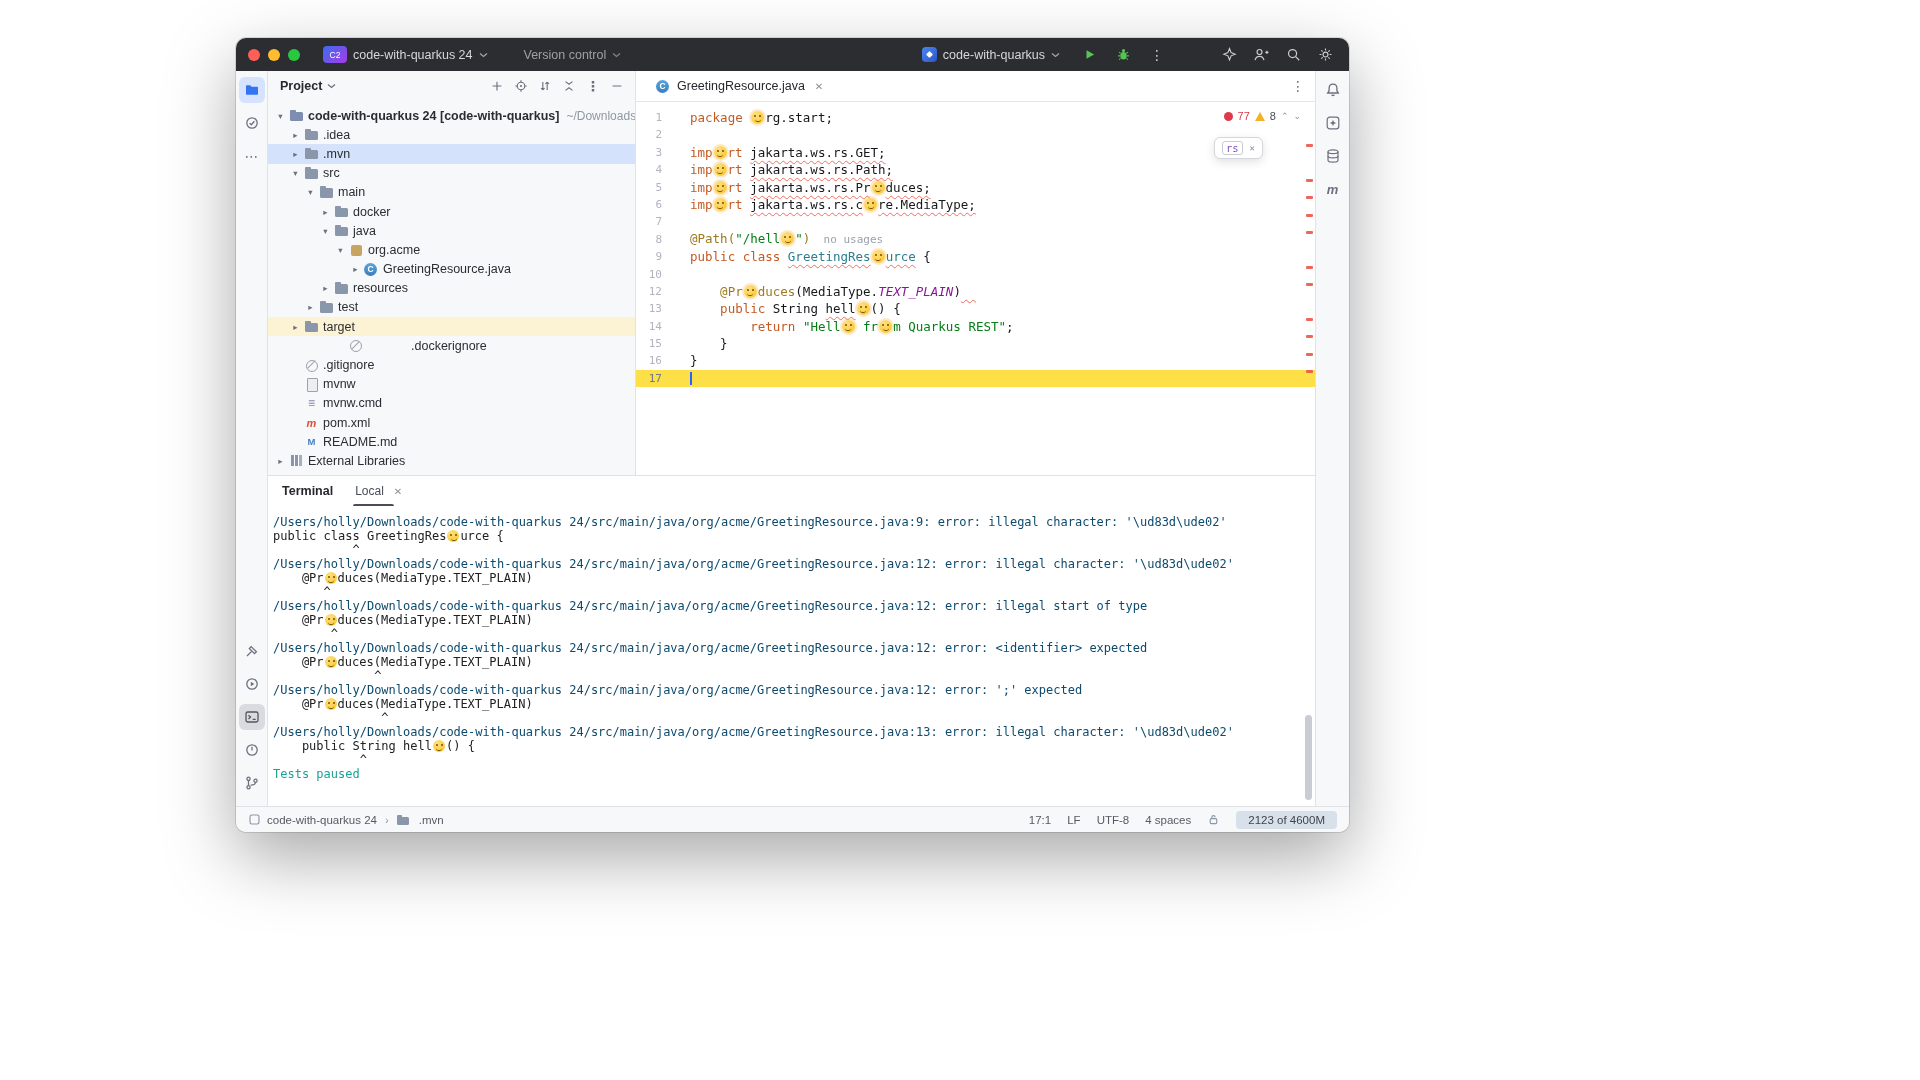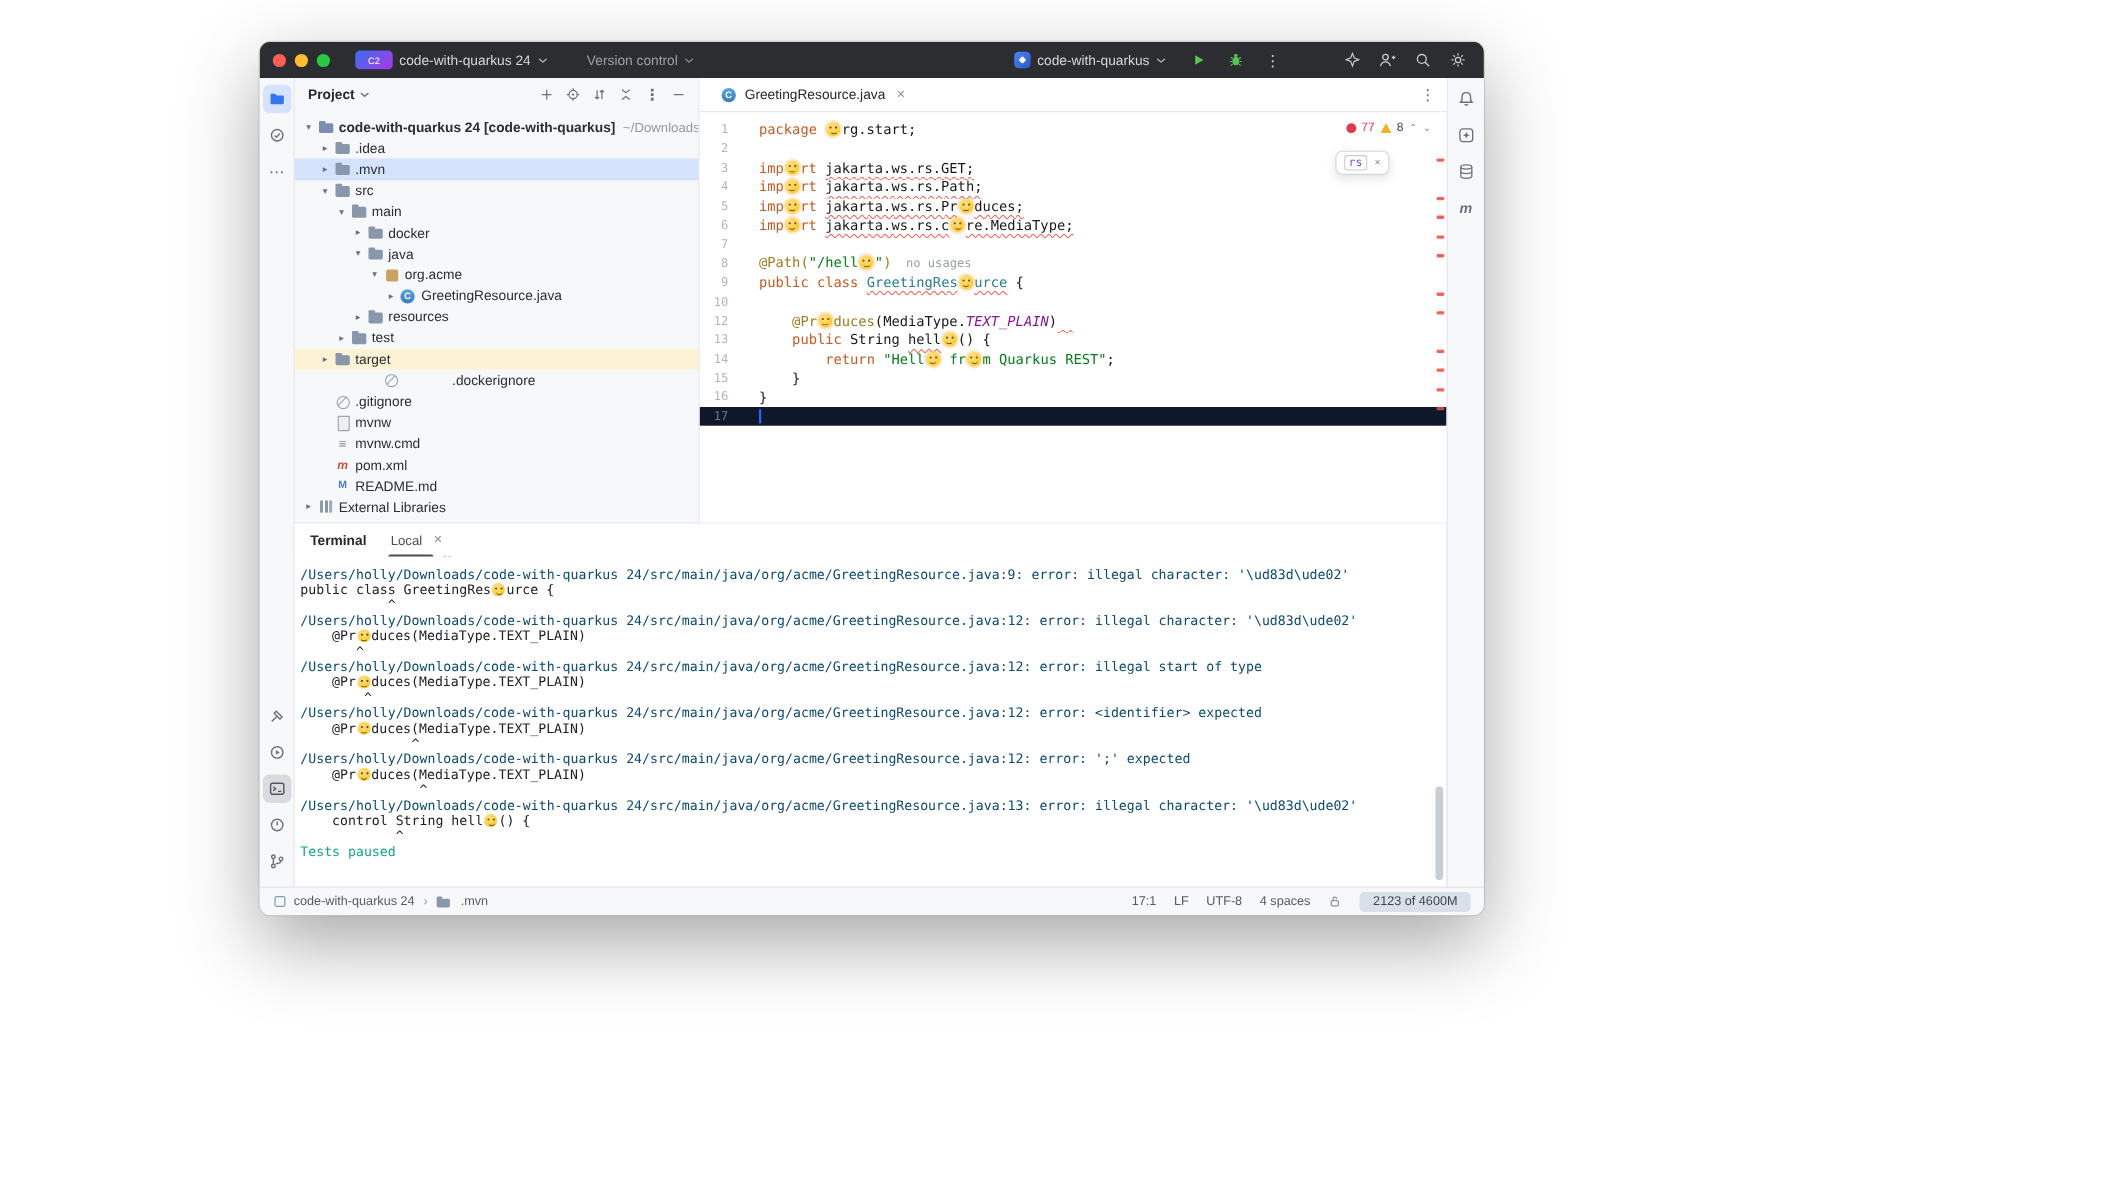--- a/index.html
+++ b/index.html
@@ -8,21 +8,21 @@
   .window{position:absolute;left:236px;top:38px;width:1113px;height:794px;border-radius:10px;
     overflow:hidden;background:#f7f8fa;display:flex;flex-direction:column;
     box-shadow:0 25px 70px rgba(0,0,0,.35),0 0 0 1px rgba(0,0,0,.12);}
   
   .titlebar{flex:0 0 33px;background:#2b2d30;display:flex;align-items:center;padding:0 12px;
     color:#d5d7dc;font-size:12.5px;gap:6px;}
   .traffic{display:flex;gap:8px;margin-right:10px;}
   .tl{width:12px;height:12px;border-radius:50%;}
   .tl.red{background:#ff5f57}.tl.yellow{background:#febc2e}.tl.green{background:#28c840}
   .tb-widget{display:flex;align-items:center;gap:6px;padding:3px 7px;border-radius:5px;cursor:default;}
-  .badge-c2{width:34px;height:17px;border-radius:4px;background:linear-gradient(135deg,#3d6cf0,#a63ae8);
+  .badge-c2{width:24px;height:17px;border-radius:4px;background:linear-gradient(135deg,#3d6cf0,#a63ae8);
     color:#fff;font-size:8.5px;font-weight:normal;display:flex;align-items:center;justify-content:center;}
   .dim{color:#9da0a8;}
   .chev{opacity:.75;}
   .tb-right{margin-left:auto;display:flex;align-items:center;gap:10px;}
   .runcfg-ic{width:15px;height:15px;border-radius:4px;background:linear-gradient(135deg,#4a86f5,#2c55c9);
     position:relative;}
   .runcfg-ic::after{content:"";position:absolute;left:5px;top:5px;width:5px;height:5px;background:#fff;border-radius:1px;transform:rotate(45deg);}
   .tb-iconbtn{display:flex;align-items:center;justify-content:center;width:24px;height:24px;border-radius:5px;}
   .kebab{font-size:14px;color:#c9cbd1;line-height:1;}
   .tb-group{display:flex;align-items:center;gap:8px;margin-left:38px;}
@@ -68,21 +68,21 @@
     background:linear-gradient(90deg,#8a97ab 0 3px,#fff 3px 4px,#8a97ab 4px 7px,#fff 7px 8px,#a3aebf 8px 11px);}
   
   .editor-pane{flex:1;background:#fff;display:flex;flex-direction:column;min-width:0;position:relative;}
   .tabbar{flex:0 0 30px;border-bottom:1px solid #e5e6ea;display:flex;align-items:center;padding:0 10px;background:#fff;}
   .tab{display:flex;align-items:center;gap:6px;height:30px;padding:0 8px;font-size:12.5px;color:#27282e;}
   .tab-close{color:#8b8f99;font-size:10px;margin-left:4px;}
   .tab-kebab{margin-left:auto;color:#6c707e;font-size:14px;}
   .ed-body{flex:1;position:relative;overflow:hidden;padding-top:7px;
     font-family:"DejaVu Sans Mono","Liberation Mono",monospace;font-size:12.5px;}
   .ed-row{display:flex;height:17.4px;line-height:17.4px;align-items:center;}
-  .ed-row.caret-line{background:#0f172a;}
+  .ed-row.caret-line{background:#fde047;}
   .ln{flex:0 0 26px;text-align:right;color:#b0b5c0;font-size:11px;}
   .ln-active{color:#6f7584;}
   .code{margin-left:28px;white-space:pre;}
   .tk-pl{color:#17181c;}
   .tk-kw{color:#c35b24;}
   .tk-str{color:#067d17;}
   .tk-ann{color:#9d7a1f;}
   .tk-const{color:#8a1697;font-style:italic;}
   .tk-cls{color:#2b7d8f;}
   .tk-hint{color:#9aa1ac;font-size:11px;}
@@ -527,21 +527,21 @@
               <div class="t-row"><span class="t-err">/Users/holly/Downloads/code-with-quarkus 24/src/main/java/org/acme/GreetingResource.java:12: error: illegal start of type</span></div>
               <div class="t-row"><span class="t-pl">    @Pr</span><span class="emoji"></span><span class="t-pl">duces(MediaType.TEXT_PLAIN)</span></div>
               <div class="t-row"><span class="t-pl">        ^</span></div>
               <div class="t-row"><span class="t-err">/Users/holly/Downloads/code-with-quarkus 24/src/main/java/org/acme/GreetingResource.java:12: error: &lt;identifier&gt; expected</span></div>
               <div class="t-row"><span class="t-pl">    @Pr</span><span class="emoji"></span><span class="t-pl">duces(MediaType.TEXT_PLAIN)</span></div>
               <div class="t-row"><span class="t-pl">              ^</span></div>
               <div class="t-row"><span class="t-err">/Users/holly/Downloads/code-with-quarkus 24/src/main/java/org/acme/GreetingResource.java:12: error: ';' expected</span></div>
               <div class="t-row"><span class="t-pl">    @Pr</span><span class="emoji"></span><span class="t-pl">duces(MediaType.TEXT_PLAIN)</span></div>
               <div class="t-row"><span class="t-pl">               ^</span></div>
               <div class="t-row"><span class="t-err">/Users/holly/Downloads/code-with-quarkus 24/src/main/java/org/acme/GreetingResource.java:13: error: illegal character: '\ud83d\ude02'</span></div>
-              <div class="t-row"><span class="t-pl">    control String hell</span><span class="emoji"></span><span class="t-pl">() {</span></div>
+              <div class="t-row"><span class="t-pl">    public String hell</span><span class="emoji"></span><span class="t-pl">() {</span></div>
               <div class="t-row"><span class="t-pl">            ^</span></div>
               <div class="t-row"><span class="t-ok">Tests paused</span></div>
             </div>
           <div class="term-scrollbar"></div>
         </div>
       </div>
     </div>
 
     <div class="strip right">
       <span class="stripbtn">

